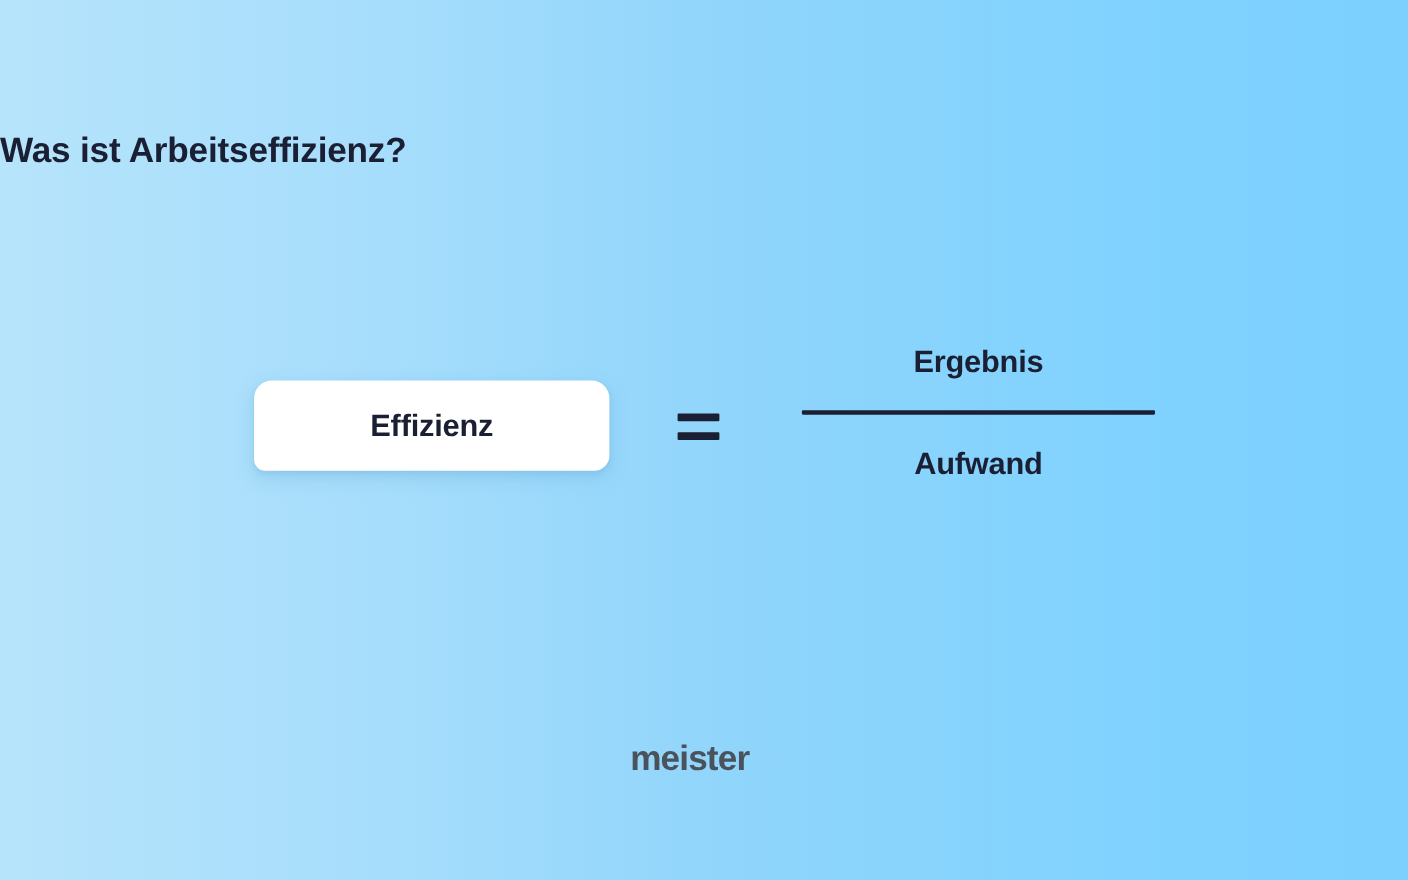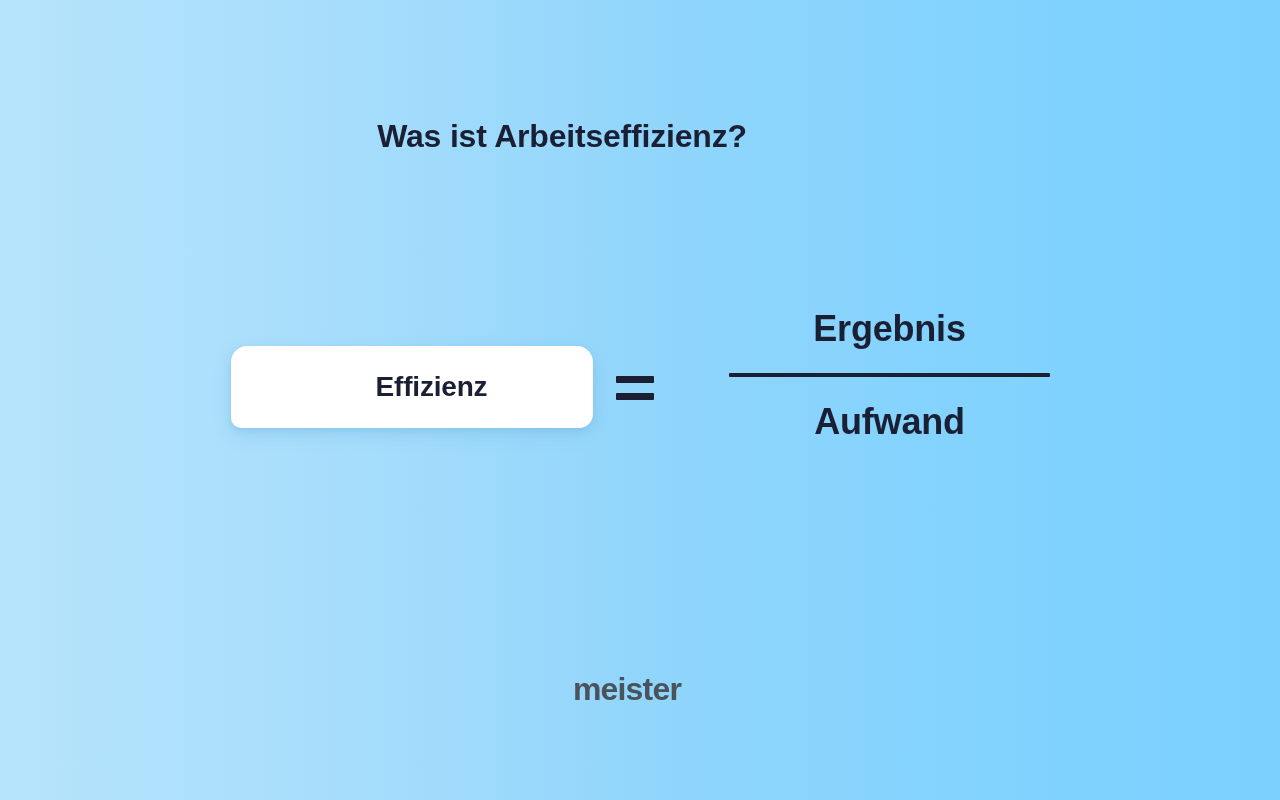--- a/index.html
+++ b/index.html
@@ -22,21 +22,20 @@
     background: linear-gradient(90deg, #b6e4fb 0%, #a6ddfc 28%, #90d5fb 52%, #83d3fe 74%, #7bd0fe 100%);
     overflow: hidden;
   }
 
   
   #title {
     position: absolute;
     top: 112px;
     left: 0;
     width: 1124px;
-    text-align: center;
     font-size: 32px;
     font-weight: bold;
     letter-spacing: -0.2px;
     color: #1a1f33;
     line-height: 48px;
     white-space: nowrap;
   }
 
   
   #equation {
@@ -54,21 +53,20 @@
     top: 46px;
     width: 323px;
     height: 82px;
     background: #ffffff;
     border-radius: 16px 16px 14px 10px;
     box-shadow: 0 6px 16px rgba(120, 185, 225, 0.45),
                 0 2px 4px rgba(120, 185, 225, 0.30);
     display: flex;
     align-items: center;
     justify-content: center;
-    padding-left: 39px;
   }
   #efficiency-card .card-label {
     font-size: 28px;
     font-weight: bold;
     color: #1a1f33;
     letter-spacing: -0.2px;
     line-height: 32px;
     white-space: nowrap;
   }
 
@@ -93,21 +91,21 @@
 
   
   #fraction {
     position: absolute;
     left: 729px;
     top: 12px;
     width: 321px;
   }
   #fraction .frac-term {
     text-align: center;
-    font-size: 36px;
+    font-size: 28px;
     font-weight: bold;
     color: #1a1f33;
     letter-spacing: -0.2px;
     line-height: 34px;
     white-space: nowrap;
   }
   #fraction .numerator { margin-bottom: 27px; }
   #fraction .denominator { margin-top: 28px; }
   #fraction .frac-bar {
     width: 321px;

